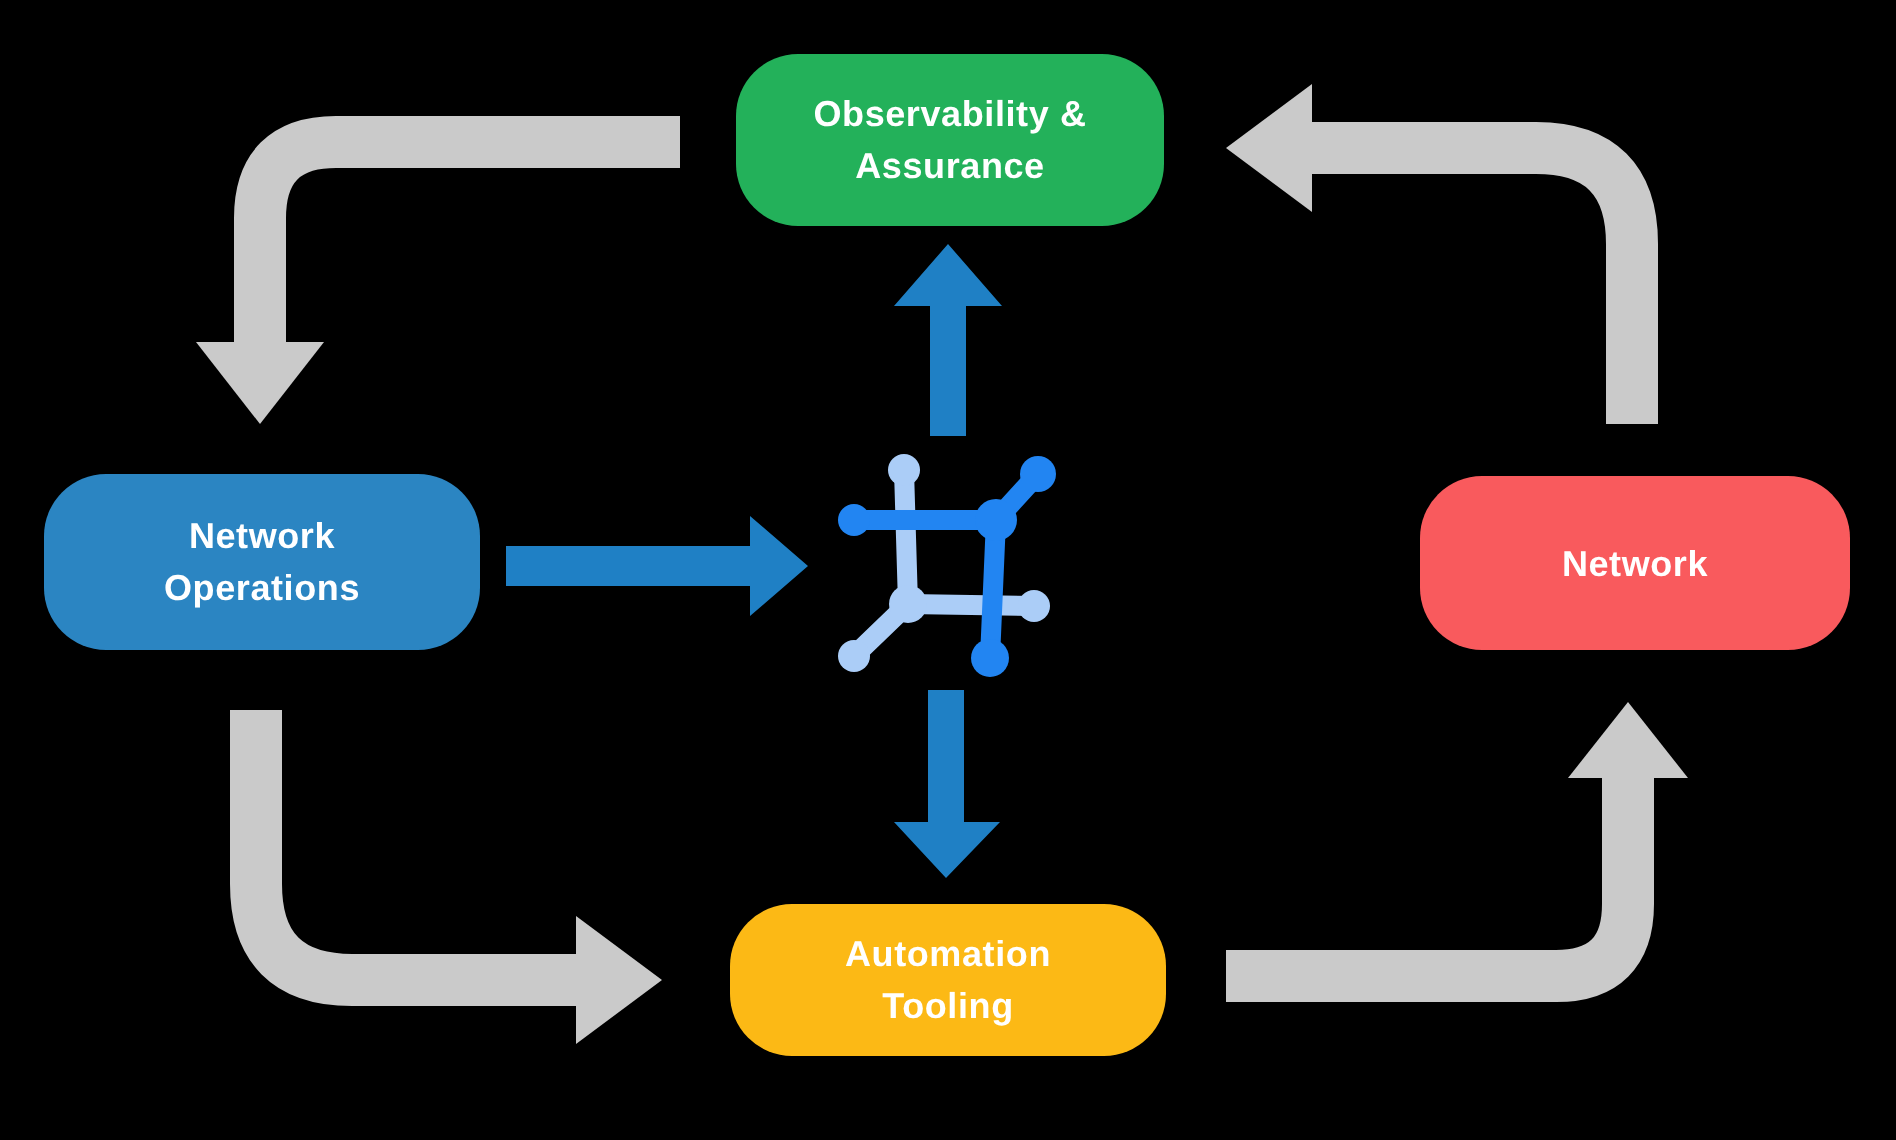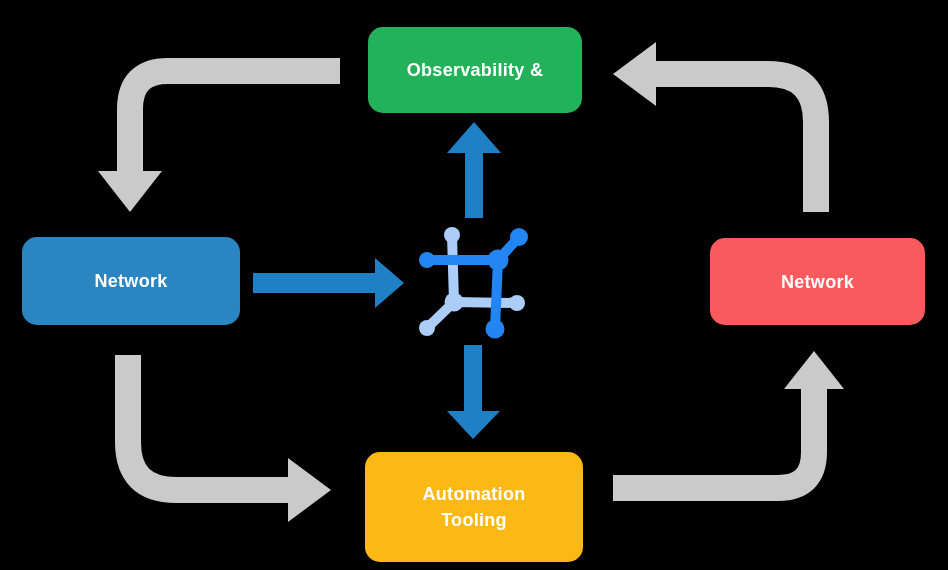--- a/index.html
+++ b/index.html
@@ -13,36 +13,36 @@
     font-family: "Liberation Sans", sans-serif;
     overflow: hidden;
   }
   .canvas {
     position: relative;
     width: 948px;
     height: 570px;
   }
   .node-box {
     position: absolute;
-    border-radius: 15px;
+    border-radius: 31px;
     display: flex;
     flex-direction: column;
     align-items: center;
     justify-content: center;
     color: #ffffff;
     font-size: 18px;
     font-weight: 700;
     line-height: 26px;
     letter-spacing: 0.3px;
     text-align: center;
   }
   #node-observability { left: 368px; top: 27px;  width: 214px; height: 86px; }
   #node-operations    { left: 22px;  top: 237px; width: 218px; height: 88px; }
   #node-infrastructure{ left: 710px; top: 238px; width: 215px; height: 87px; }
-  #node-automation    { left: 365px; top: 452px; width: 218px; height: 110px; }
+  #node-automation    { left: 365px; top: 452px; width: 218px; height: 76px; }
   svg.overlay {
     position: absolute;
     left: 0;
     top: 0;
     width: 948px;
     height: 570px;
   }
 </style>
 </head>
 <body>
@@ -100,24 +100,26 @@
         <circle cx="14" cy="40" r="8"></circle>
         <circle cx="85" cy="40" r="10.5"></circle>
         <circle cx="106" cy="17" r="9"></circle>
         <circle cx="82" cy="109" r="9.5"></circle>
       </g>
     </g>
   </svg>
 
   <div class="node-box" id="node-observability" style="background-color: rgb(35, 177, 90);">
     <span>Observability &amp;</span>
+    <span>Assurance</span>
   </div>
 
   <div class="node-box" id="node-operations" style="background-color: rgb(43, 133, 194);">
     <span>Network</span>
+    <span>Operations</span>
   </div>
 
   <div class="node-box" id="node-infrastructure" style="background-color: rgb(249, 90, 93);">
     <span>Network</span>
   </div>
 
   <div class="node-box" id="node-automation" style="background-color: rgb(252, 185, 21);">
     <span>Automation</span>
     <span>Tooling</span>
   </div>

